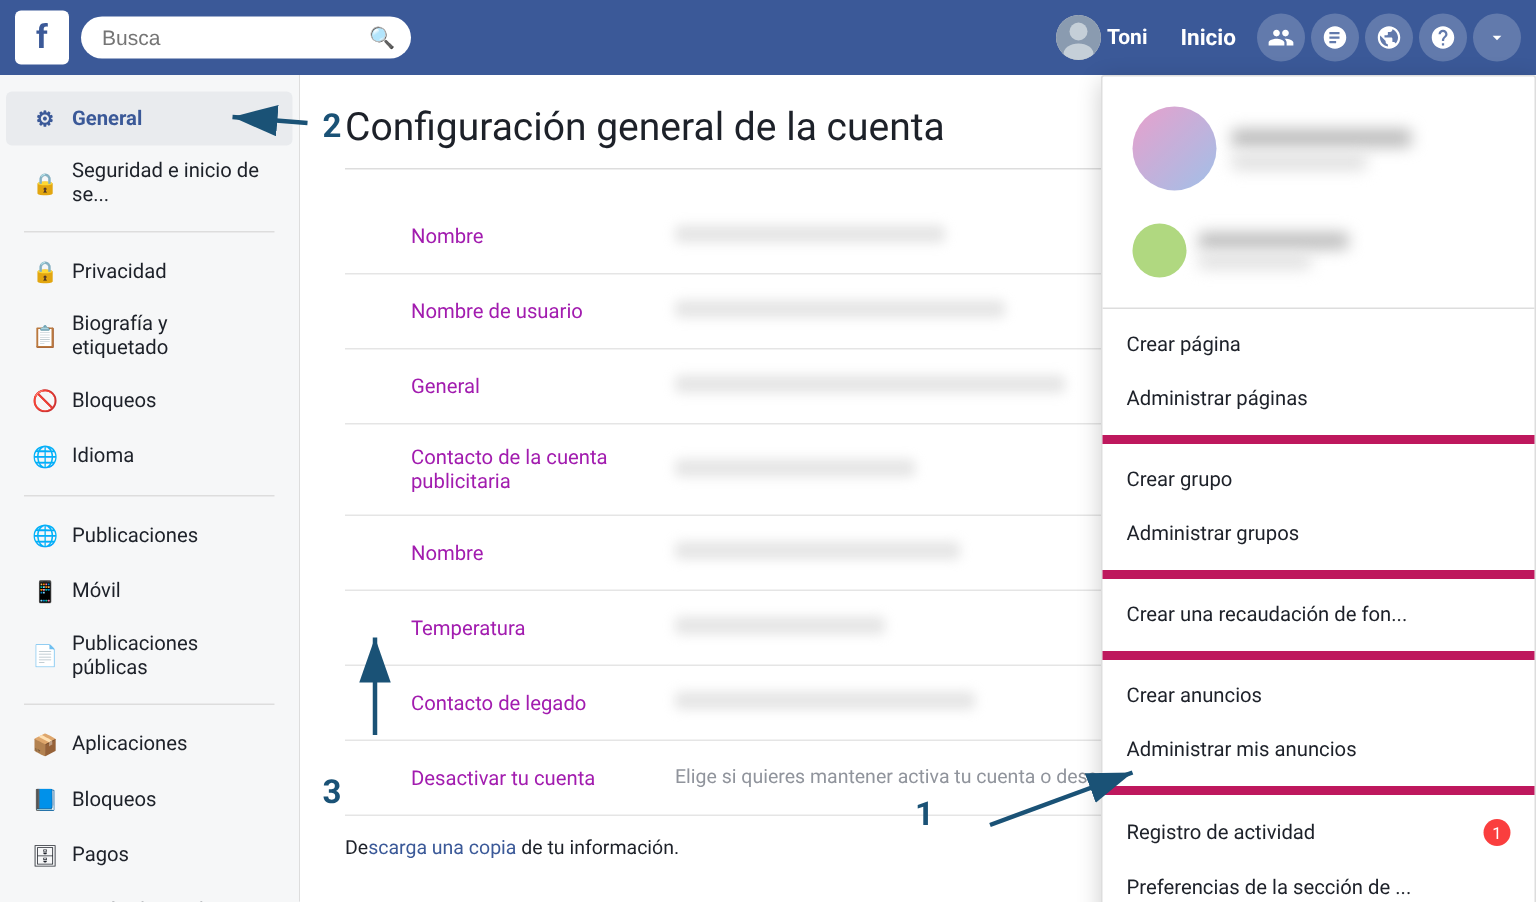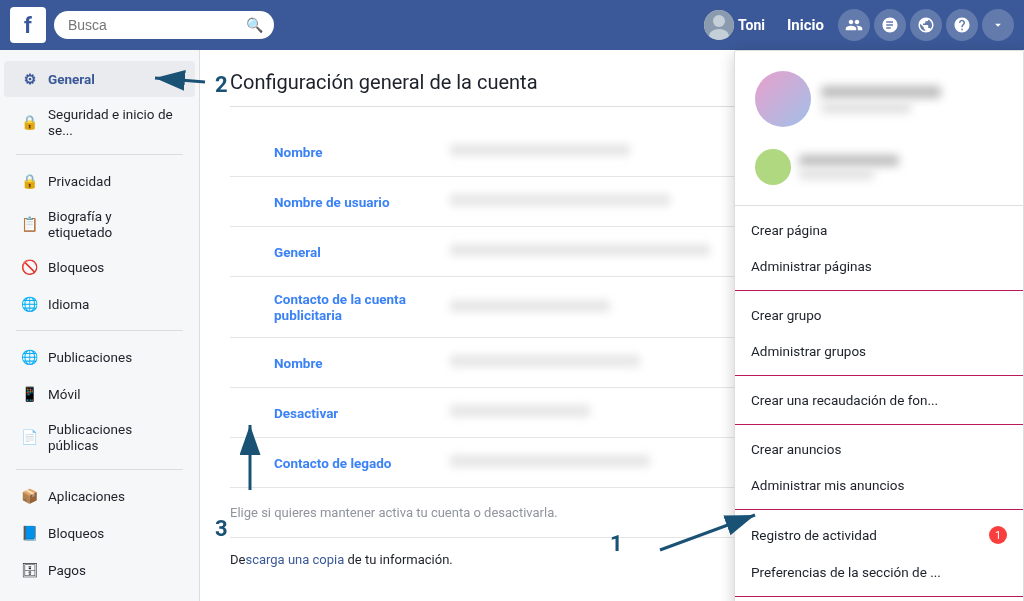--- a/index.html
+++ b/index.html
@@ -129,38 +129,38 @@
     }
 
     
     .content {
       flex: 1;
       background: #fff;
       padding: 20px 30px;
       overflow-y: auto;
     }
     .content-title {
-      font-size: 20px;
+      font-size: 26px;
       font-weight: normal;
       color: #1d2129;
       margin-bottom: 20px;
       padding-bottom: 12px;
       border-bottom: 1px solid #ddd;
     }
     .settings-row {
       border-bottom: 1px solid #e5e5e5;
       display: flex;
       align-items: center;
       padding: 14px 0;
       min-height: 50px;
     }
     .settings-label {
       width: 220px;
-      font-weight: bold;
-      color: #3b82f6;
+      font-weight: normal;
+      color: #a21caf;
       font-size: 13.5px;
       flex-shrink: 0;
       padding-left: 44px;
     }
     .settings-value {
       flex: 1;
       color: #1d2129;
       font-size: 13px;
     }
     .blurred-value {
@@ -207,21 +207,21 @@
       cursor: pointer;
       margin-bottom: 6px;
     }
     .profile-avatar-large {
       width: 50px; height: 50px;
       border-radius: 50%;
       background: linear-gradient(135deg, #e8a, #a8e);
       flex-shrink: 0;
     }
     .dropdown-section {
-      border-bottom: 1px solid #be185d;
+      border-bottom: 6px solid #be185d;
       padding: 6px 0;
     }
     .dropdown-item {
       display: flex;
       align-items: center;
       justify-content: space-between;
       padding: 10px 16px;
       cursor: pointer;
       color: #1d2129;
       font-size: 13.5px;
@@ -386,32 +386,33 @@
           <span class="blurred-value" style="width:160px;">&nbsp;</span>
         </div>
       </div>
       <div class="settings-row">
         <div class="settings-label">Nombre</div>
         <div class="settings-value">
           <span class="blurred-value" style="width:190px;">&nbsp;</span>
         </div>
       </div>
       <div class="settings-row">
-        <div class="settings-label">Desactivar</div>
+        <div class="settings-label">Temperatura</div>
         <div class="settings-value">
           <span class="blurred-value" style="width:140px;">&nbsp;</span>
         </div>
       </div>
       <div class="settings-row">
         <div class="settings-label">Contacto de legado</div>
         <div class="settings-value">
           <span class="blurred-value" style="width:200px;">&nbsp;</span>
         </div>
       </div>
       <div class="settings-row">
+        <div class="settings-label">Desactivar tu cuenta</div>
         <div class="settings-value settings-hint">Elige si quieres mantener activa tu cuenta o desactivarla.</div>
       </div>
       <div class="download-note">
         <span>De</span><a>scarga una copia</a><span> de tu información.</span>
       </div>
     </main>
 
   </div>
 
   <div class="dropdown-overlay">

